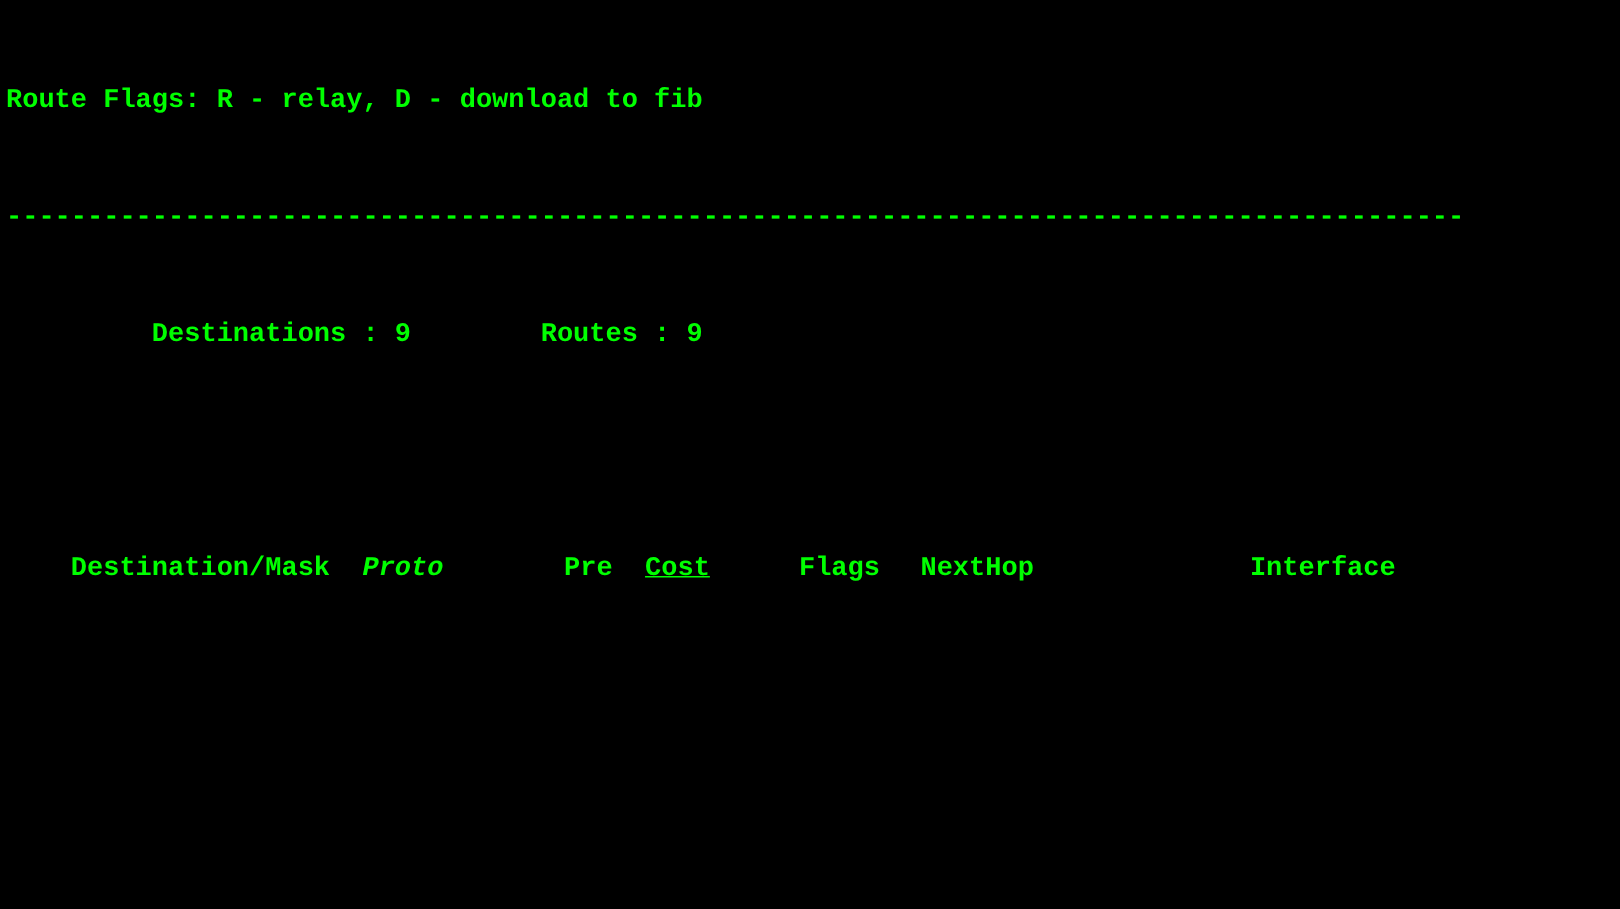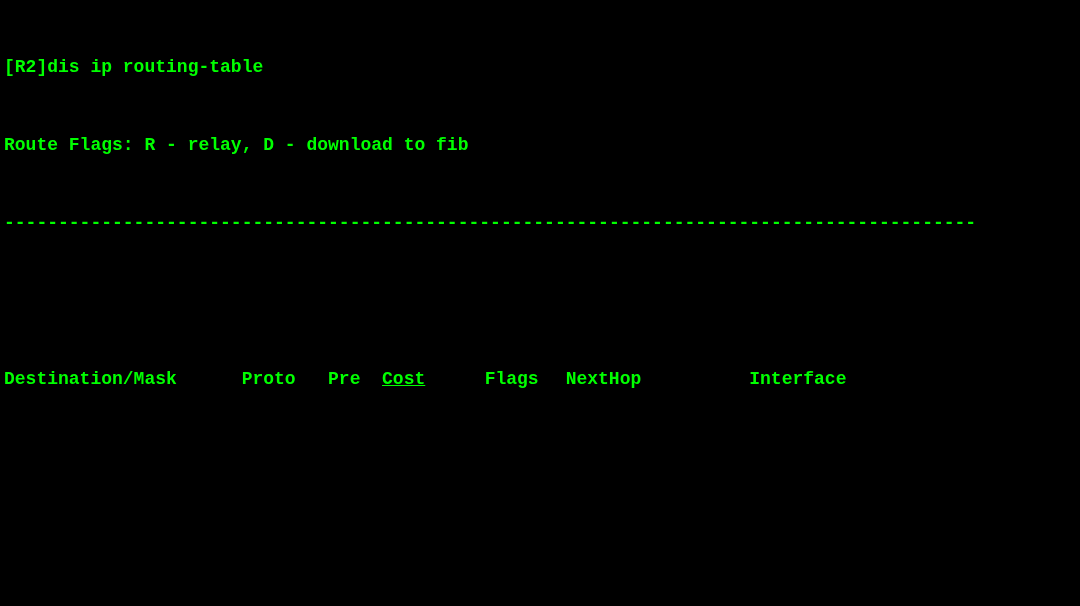--- a/index.html
+++ b/index.html
@@ -20,33 +20,33 @@
     white-space: pre;
   }
   .row {
     display: block;
     position: relative;
     height: 26px;
   }
   .cell { display: inline-block; }
   
   .c-dst   { width: 20ch; text-align: right; padding-right: 2ch; }
-  .c-proto { width: 8ch; }
-  .c-pre   { width: 5ch; }
+  .c-proto { width: 8ch; font-style: italic; }
+  .c-pre   { width: 5ch; margin-left: 48px; }
   .c-cost  { width: 9ch; text-decoration: underline; }
   .c-flags { width: 6ch; text-align: center; padding-right: 2ch; }
   .c-nh    { width: 17ch; }
-  .c-if    { width: 20ch; }
+  .c-if    { width: 20ch; margin-left: 36px; }
 </style>
 </head>
 <body>
 
 <div class="terminal">
-  <span class="row">[R2]dis ip routing-table</span>
   <span class="row">Route Flags: R - relay, D - download to fib</span>
   <span class="row">------------------------------------------------------------------------------------------</span>
+  <span class="row">         <span>Destinations : 9</span>        <span>Routes : 9</span></span>
   <span class="row"> </span>
-  <span class="row"><span class="cell c-dst" style="text-align:left;">Destination/Mask</span><span class="cell c-proto">Proto</span><span class="cell c-pre">Pre</span><span class="cell c-cost">Cost</span><span class="cell c-flags">Flags</span><span class="cell c-nh">NextHop</span><span class="cell c-if">Interface</span></span>
+  <span class="row"><span class="cell c-dst" style="text-align:right;">Destination/Mask</span><span class="cell c-proto">Proto</span><span class="cell c-pre">Pre</span><span class="cell c-cost">Cost</span><span class="cell c-flags">Flags</span><span class="cell c-nh">NextHop</span><span class="cell c-if">Interface</span></span>
   <span class="row"> </span>
   
   
   
 </div>
 
 </body></html>

